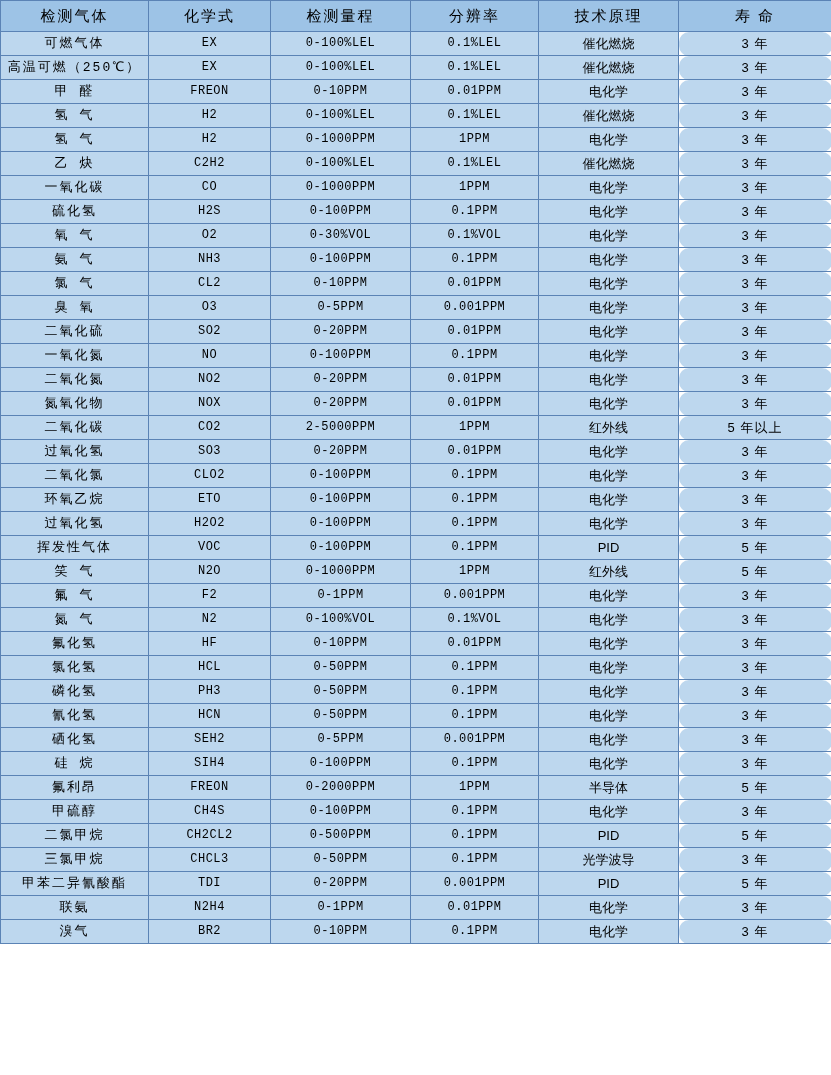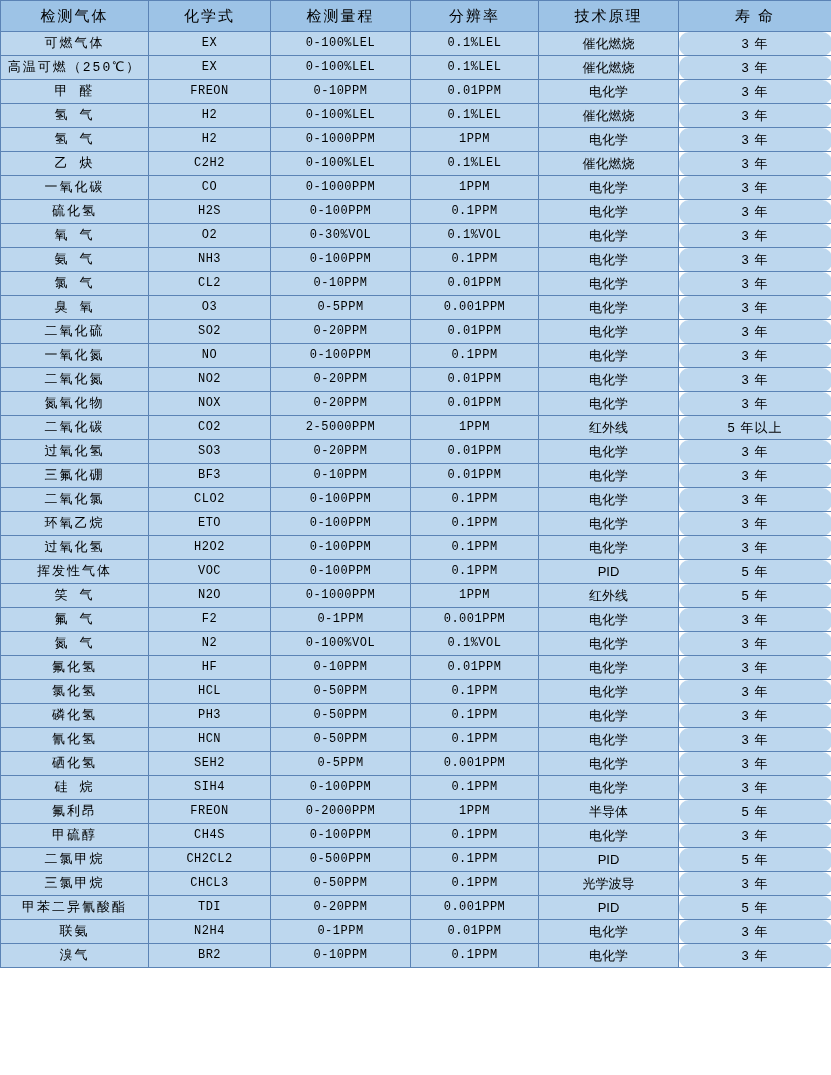--- a/index.html
+++ b/index.html
@@ -221,28 +221,20 @@
       </tr>
       <tr>
         <td class="name">过氧化氢</td>
         <td class="formula">SO3</td>
         <td class="range">0-20PPM</td>
         <td class="res">0.01PPM</td>
         <td class="principle">电化学</td>
         <td class="life">3 年</td>
       </tr>
       <tr>
-        <td class="name">三氟化硼</td>
-        <td class="formula">BF3</td>
-        <td class="range">0-10PPM</td>
-        <td class="res">0.01PPM</td>
-        <td class="principle">电化学</td>
-        <td class="life">3 年</td>
-      </tr>
-      <tr>
         <td class="name">二氧化氯</td>
         <td class="formula">CLO2</td>
         <td class="range">0-100PPM</td>
         <td class="res">0.1PPM</td>
         <td class="principle">电化学</td>
         <td class="life">3 年</td>
       </tr>
       <tr>
         <td class="name">环氧乙烷</td>
         <td class="formula">ETO</td>

